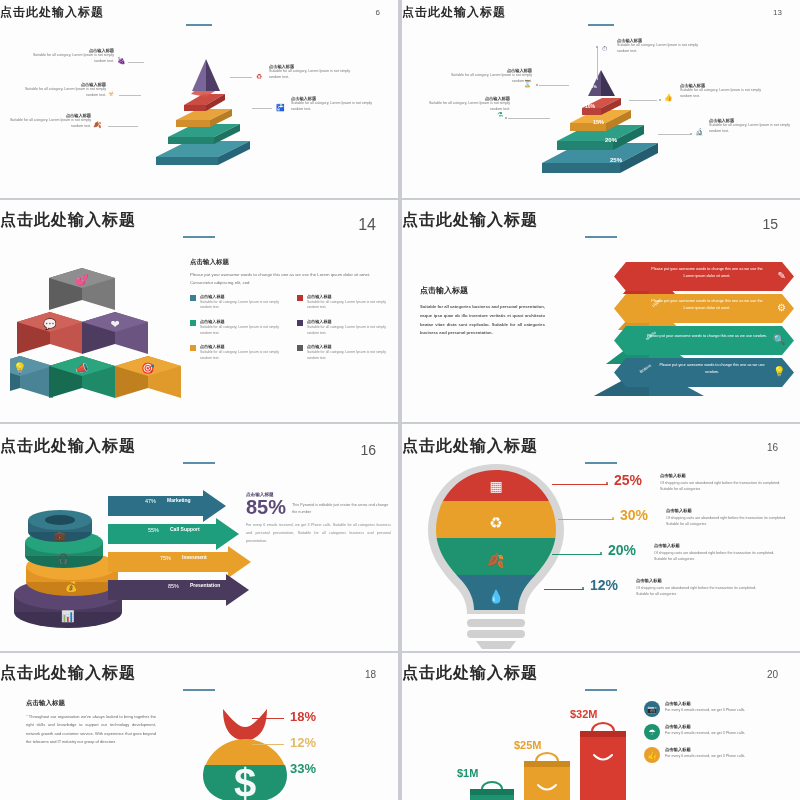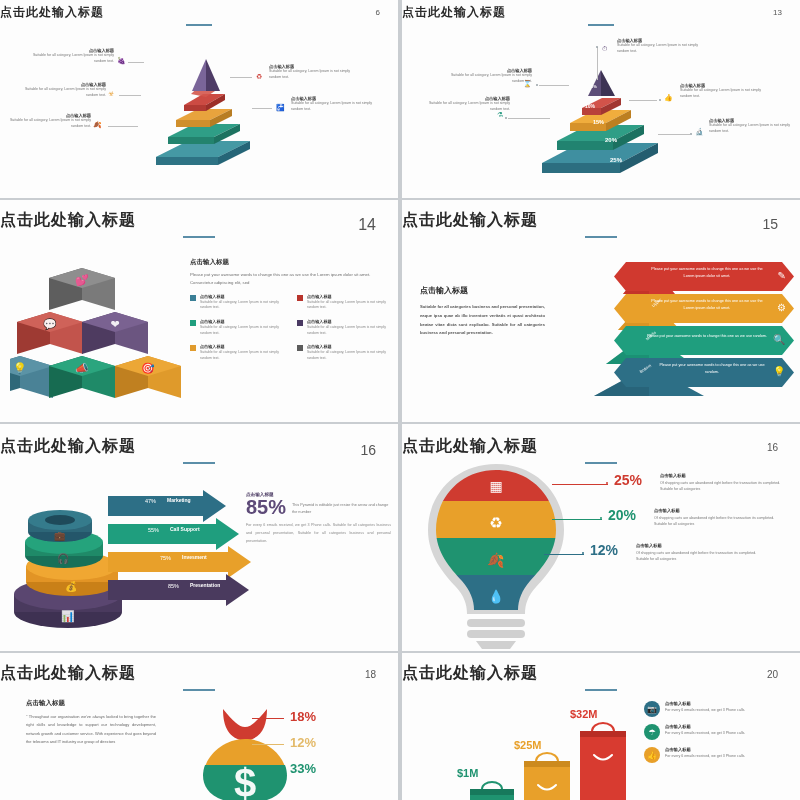--- a/index.html
+++ b/index.html
@@ -522,20 +522,27 @@
 
     <div class="s17-rows">
       <div class="s17-row">
         <div class="line" style="left:0;width:56px;background:#cf3b30"></div>
         <div class="dot" style="left:54px;top:10px;background:#cf3b30"></div>
         <div class="pct" style="left:62px;top:0;color:#cf3b30">25%</div>
         <div class="h" style="left:108px;top:1px">点击输入标题</div>
         <div class="p" style="left:108px;top:8px">Of shopping carts are abandoned right before the transaction its completed. Suitable for all categories</div>
       </div>
       <div class="s17-row">
+        <div class="line" style="left:6px;width:56px;background:#e8a02a"></div>
+        <div class="dot" style="left:60px;top:10px;background:#e8a02a"></div>
+        <div class="pct" style="left:68px;top:0;color:#e8a02a">30%</div>
+        <div class="h" style="left:114px;top:1px">点击输入标题</div>
+        <div class="p" style="left:114px;top:8px">Of shopping carts are abandoned right before the transaction its completed. Suitable for all categories</div>
+      </div>
+      <div class="s17-row">
         <div class="line" style="left:0;width:50px;background:#1f9370"></div>
         <div class="dot" style="left:48px;top:10px;background:#1f9370"></div>
         <div class="pct" style="left:56px;top:0;color:#1f9370">20%</div>
         <div class="h" style="left:102px;top:1px">点击输入标题</div>
         <div class="p" style="left:102px;top:8px">Of shopping carts are abandoned right before the transaction its completed. Suitable for all categories</div>
       </div>
       <div class="s17-row">
         <div class="line" style="left:-8px;width:40px;background:#2d6f86"></div>
         <div class="dot" style="left:30px;top:10px;background:#2d6f86"></div>
         <div class="pct" style="left:38px;top:0;color:#2d6f86">12%</div>

